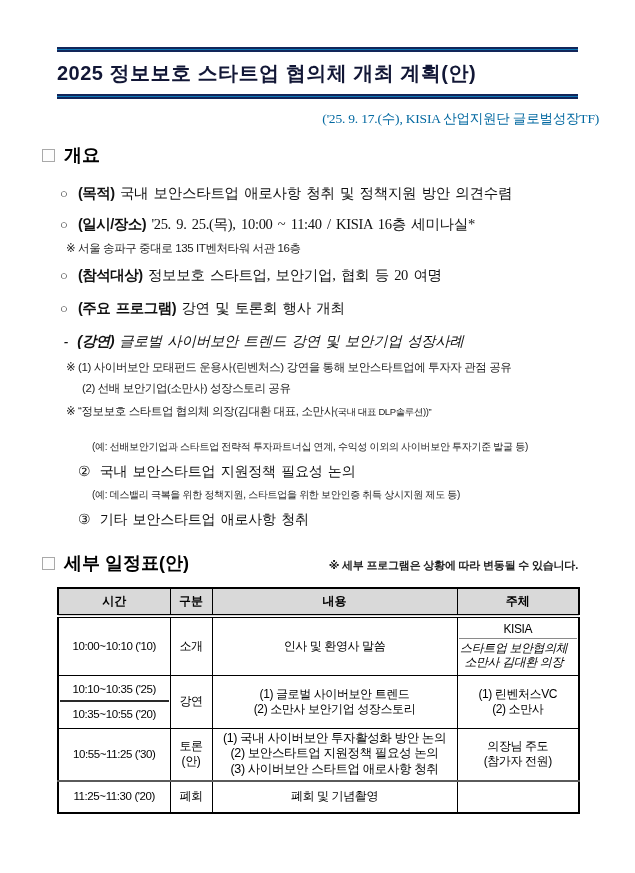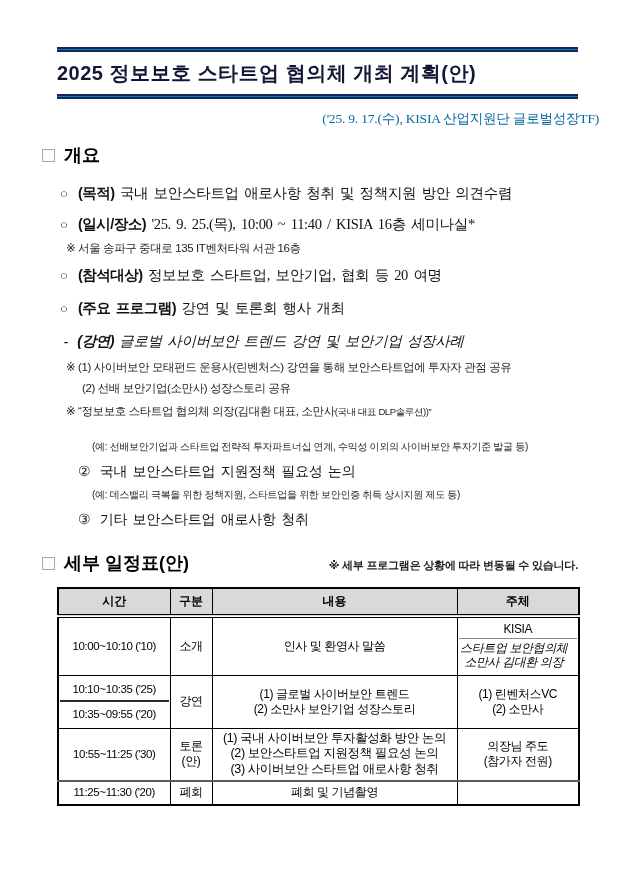--- a/index.html
+++ b/index.html
@@ -68,21 +68,21 @@
     border:1.5px solid #000; border-bottom:4px double #000; text-align:center;
   }
   table.schedule td {
     border:1.5px solid #000; text-align:center; vertical-align:middle;
     letter-spacing:-0.4px; line-height:1.25; padding:2px 1px;
   }
   td.time { font-size:11.5px; letter-spacing:-0.5px; }
   tr.row-intro { height:56px; }
   tr.row-lecture { height:50px; }
   tr.row-discussion { height:46px; }
-  tr.row-closing { height:24px; }
+  tr.row-closing { height:32px; }
   tr.row-closing td { border-top:2.5px solid #5a5a5a; }
   td.cell-split { padding:0; }
   .host-top { height:19px; display:flex; align-items:center; justify-content:center; border-bottom:1px solid #8a8a8a; }
   .host-bottom { padding:2px 8px 3px 0; line-height:1.2;font-style:italic; }
   .time-sub { height:24px; display:flex; align-items:center; justify-content:center; }
   .time-sub:first-child { border-bottom:2px solid #2a2a2a; }
   .two-line { line-height:1.75; }
   .cat-two { line-height:1.1; }
   .host-two { line-height:1.5; }
   .content-three { line-height:1.4; font-size:12.5px; }
@@ -190,21 +190,21 @@
           <div class="host-top">KISIA</div>
           <div class="host-bottom">
             <div>스타트업 보안협의체</div>
             <div>소만사 김대환 의장</div>
           </div>
         </td>
       </tr>
       <tr class="row-lecture">
         <td class="cell-split time">
           <div class="time-sub">10:10~10:35 ('25)</div>
-          <div class="time-sub">10:35~09:55 ('20)</div>
+          <div class="time-sub">10:35~10:55 ('20)</div>
         </td>
         <td>강연</td>
         <td class="two-line">
           <div>(1) 글로벌 사이버보안 트렌드</div>
           <div>(2) 소만사 보안기업 성장스토리</div>
         </td>
         <td class="two-line">
           <div>(1) 린벤처스VC</div>
           <div>(2) 소만사</div>
         </td>

